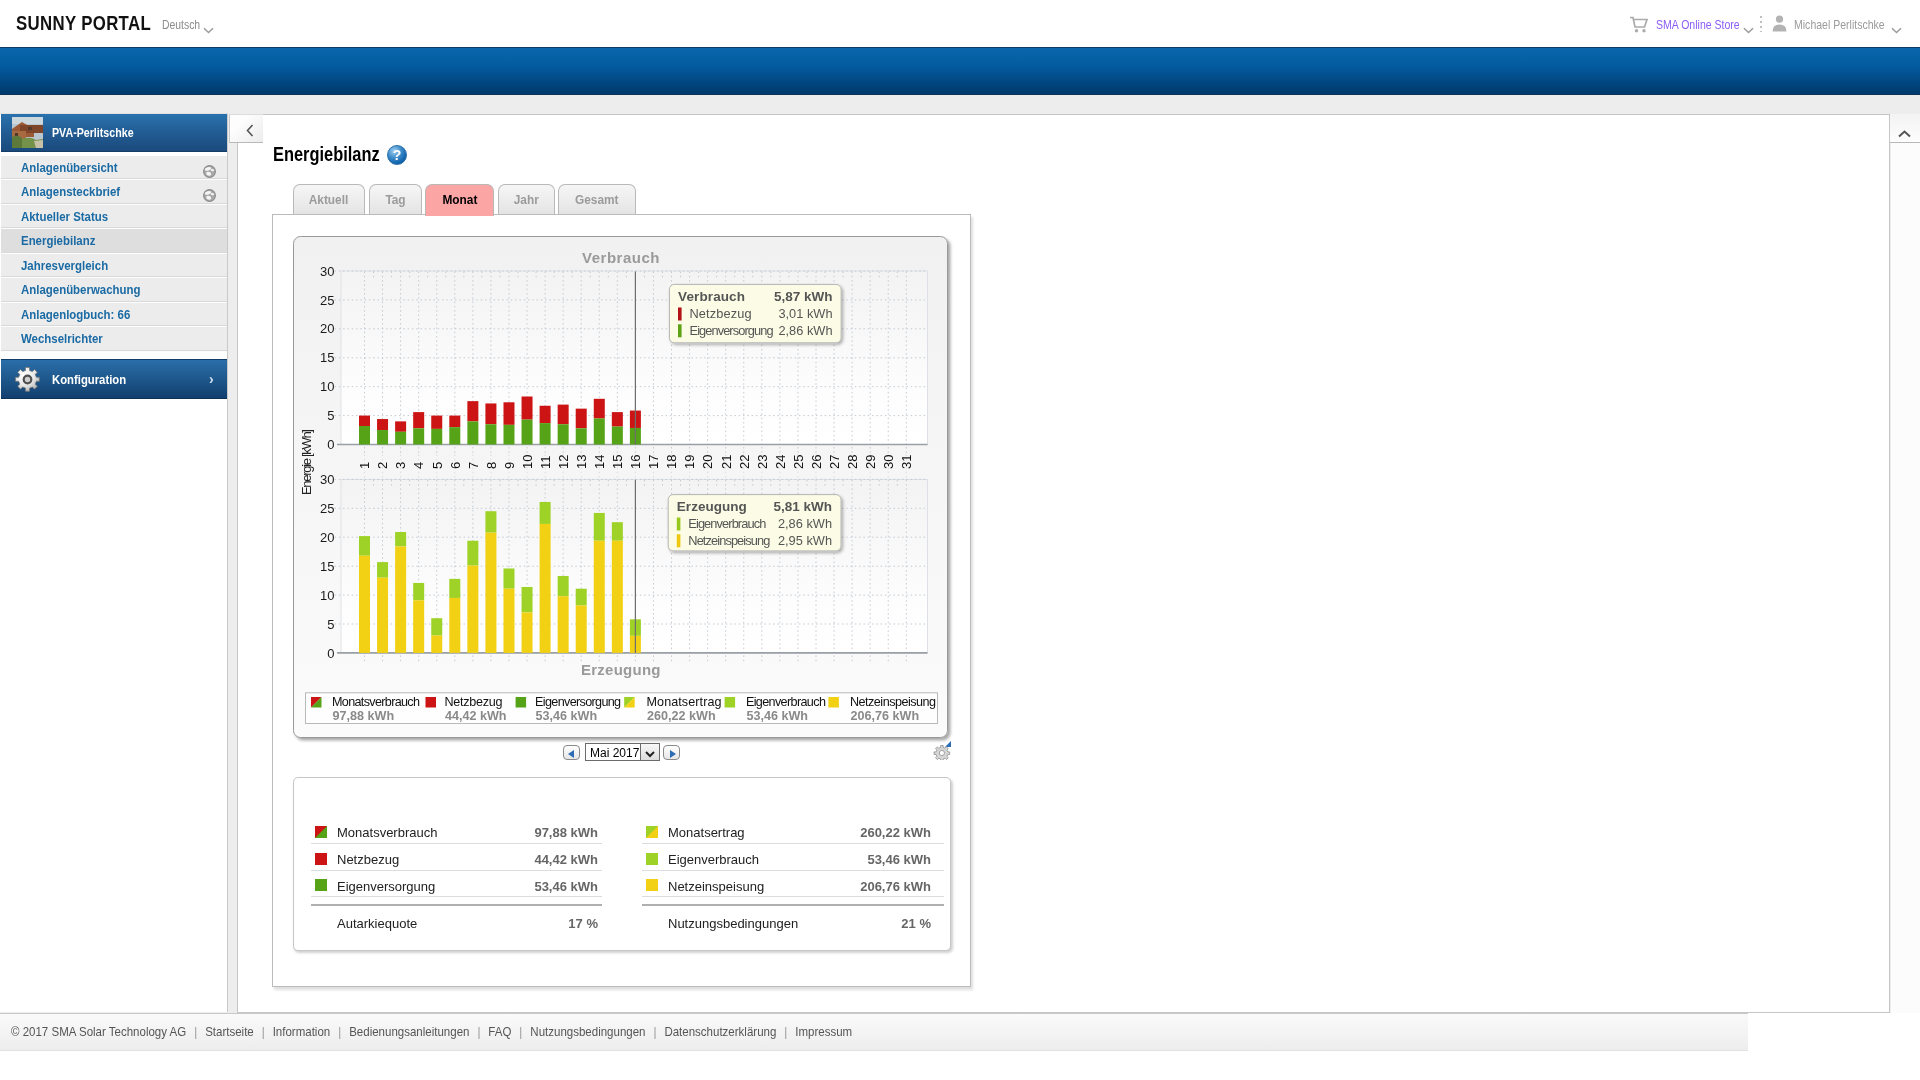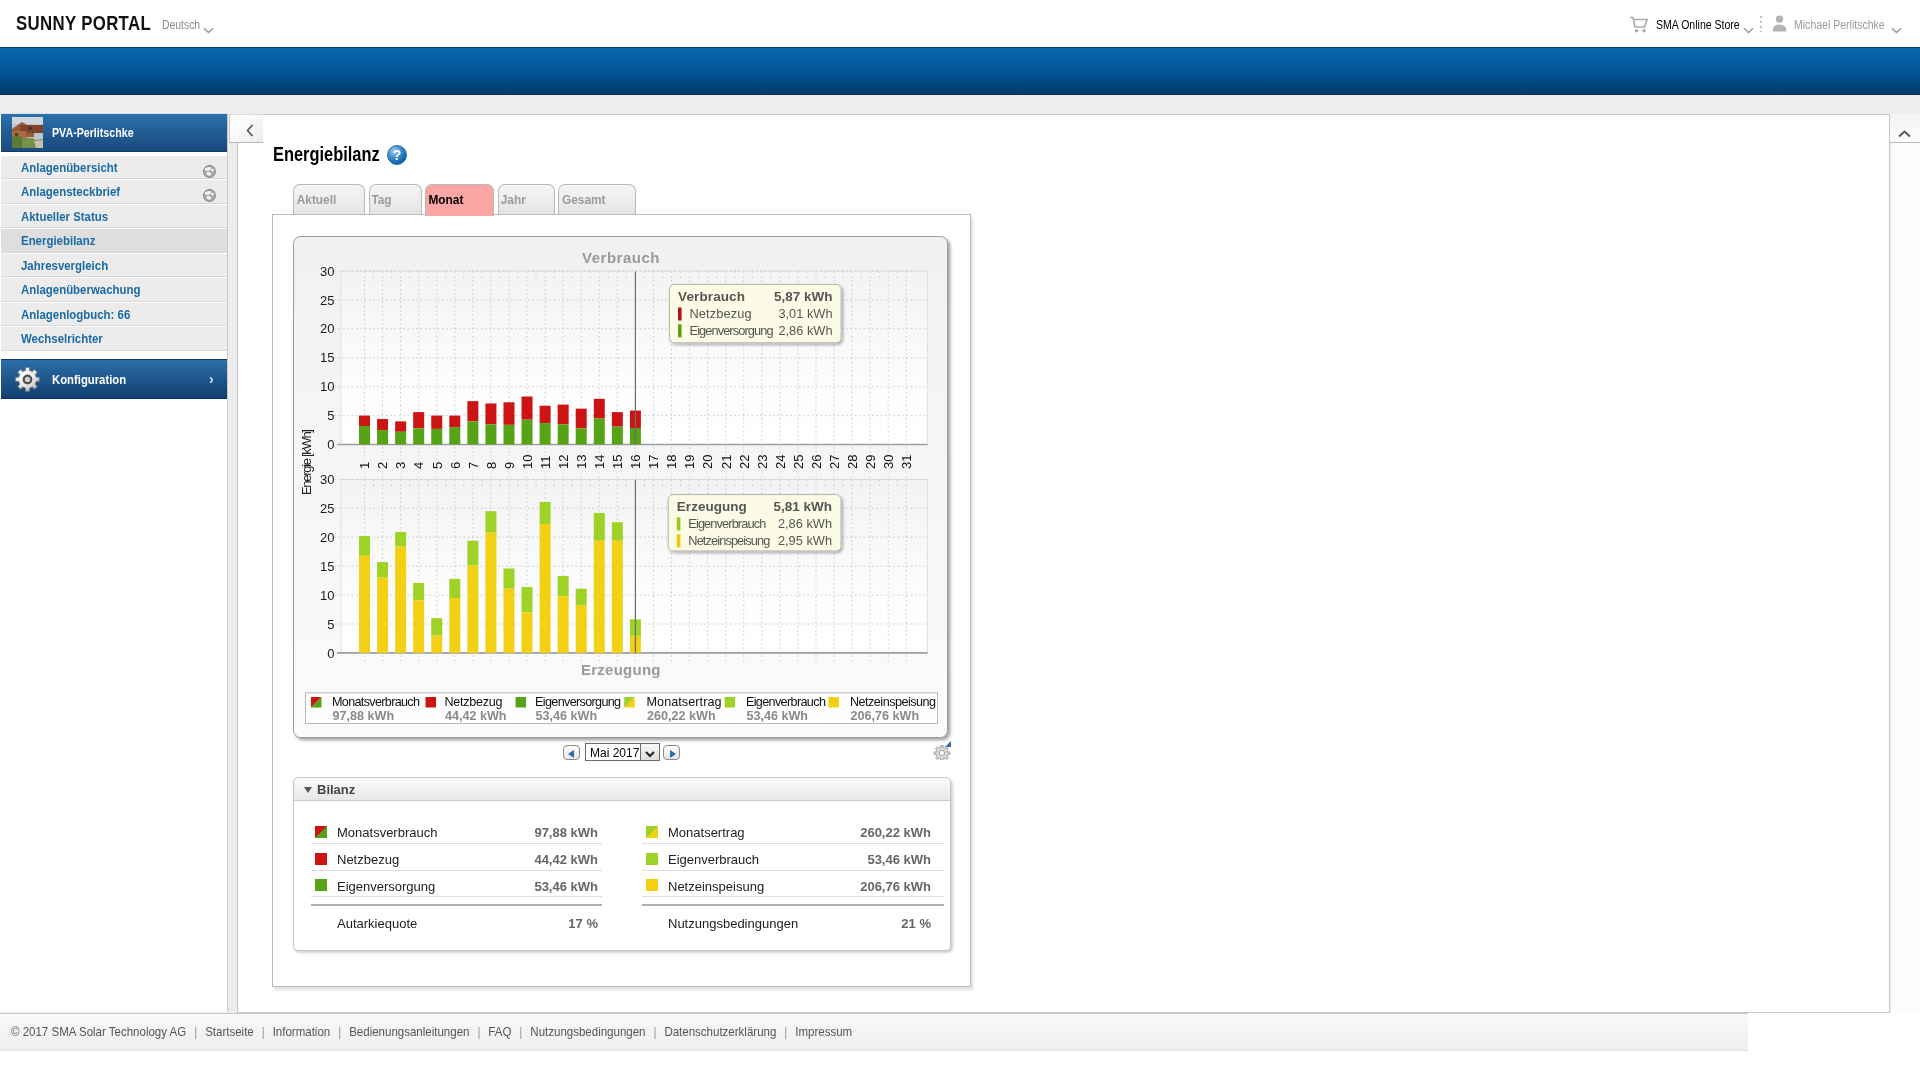--- a/index.html
+++ b/index.html
@@ -20,21 +20,21 @@
 #menu .mi .gl{position:absolute;right:11px;top:6px}
 #konfig{left:1px;top:359px;width:226px;height:40px;background:linear-gradient(180deg,#2a6ea9 0%,#1d5589 55%,#123e6f 100%);border-top:1px solid #0f3c6a;border-bottom:1px solid #0d3258}
 #konfig .t{position:absolute;left:51px;top:12px;font-size:13px;font-weight:bold;color:#fff}
 #konfig .gear{position:absolute;left:13px;top:6px}
 #konfig .ch{position:absolute;left:208px;top:12px;font-size:14px;color:#cfe0ef;font-weight:bold;line-height:14px}
 #main{left:237px;top:114px;width:1653px;height:899px;background:#fff;border:1px solid #c6c6c6}
 #btnL{left:229px;top:114px;width:34px;height:29px;background:linear-gradient(135deg,#fdfdfd 30%,#ececec 100%);border-left:1px solid #c9c9c9;border-bottom:1px solid #b9b9b9;border-top:1px solid #dcdcdc;z-index:4}
 #btnR{left:1890px;top:114px;width:30px;height:29px;background:linear-gradient(180deg,#f3f3f3,#fdfdfd);border-bottom:1px solid #b9b9b9;z-index:4}
 #h1{left:273px;top:142px;font-size:20.5px;font-weight:bold;color:#000}
 #help{left:387px;top:145px;width:20px;height:20px;border-radius:50%;background:radial-gradient(circle at 35% 28%,#9fd0f2 0%,#3e8cca 40%,#1266ae 70%,#0b5196 100%);border:1px solid #2a6da8;text-align:center;font-size:14px;font-weight:bold;color:#fff;line-height:19px}
-.tab{position:absolute;top:184px;height:30px;border:1px solid #b9b9b9;border-bottom:none;border-radius:7px 7px 0 0;background:linear-gradient(180deg,#f6f6f6,#e4e4e4);color:#9b9b9b;font-weight:bold;font-size:13.5px;line-height:29px;z-index:3}
+.tab{position:absolute;top:184px;height:30px;border:1px solid #b9b9b9;border-bottom:none;border-radius:7px 7px 0 0;background:linear-gradient(180deg,#f6f6f6,#e4e4e4);color:#9b9b9b;font-weight:bold;font-size:13.5px;text-align:center;line-height:29px;z-index:3}
 .tab.act{background:#fca5a5;color:#000;height:32px;z-index:5}
 .tab .in{display:inline-block;transform:scaleX(0.88);transform-origin:50% 50%}
 #inner{left:272px;top:214px;width:699px;height:773px;background:#fff;border:1px solid #bbb;box-shadow:2px 2.5px 2.5px rgba(0,0,0,0.13);z-index:1}
 #chart{left:293px;top:236px;z-index:2}
 .navbtn{position:absolute;width:17px;height:15px;border:1px solid #8a8a8a;border-radius:4px;background:linear-gradient(#fff,#e6e6e6);z-index:3}
 .navbtn .tri{position:absolute;top:3.5px;width:0;height:0;border-top:4px solid transparent;border-bottom:4px solid transparent}
 #sel{left:585px;top:743px;width:75px;height:18px;border:1px solid #6b6b6b;background:#fff;z-index:3}
 #sel .txt{position:absolute;left:4px;top:2px;font-size:12px;color:#000}
 #sel .dd{position:absolute;right:0;top:0;width:19px;height:16px;background:linear-gradient(#f8f8f8,#dcdcdc);border-left:1px solid #6b6b6b;text-align:center}
 #bilanz{left:293px;top:777px;width:658px;height:174px;background:#fff;border:1px solid #c6c6c6;border-radius:5px;box-shadow:1.5px 2px 2.5px rgba(0,0,0,0.18);z-index:2}
@@ -55,21 +55,21 @@
 <div id="logo" class="abs"><span class="sx" style="transform:scaleX(0.84)">SUNNY PORTAL</span></div>
 <div id="lang" class="abs"><span class="sx" style="transform:scaleX(0.8)">Deutsch</span></div>
 <div class="abs" style="left:203px;top:20px"><svg width="11" height="7" viewBox="0 0 11 7" fill="none" stroke="#9b9b9b" stroke-width="1.5">
       <path d="M1 1.2 L5.5 5.5 L10 1.2"></path>
     </svg></div>
 <div class="abs" style="left:1629px;top:15px"><svg width="21" height="19" viewBox="0 0 21 19" fill="none" stroke="#ababab">
       <path d="M1 2.5 h3 l2 9.5 h9.5 l2.5-7.5 H5" stroke-width="1.7"></path>
       <circle cx="7.5" cy="15.8" r="1.7" fill="#ababab" stroke="none"></circle>
       <circle cx="15" cy="15.8" r="1.7" fill="#ababab" stroke="none"></circle>
     </svg></div>
-<div class="abs" style="left:1656px;top:17px;font-size:13px;color:#000000"><span class="sx" style="transform:scaleX(0.81)">SMA Online Store</span></div>
+<div class="abs" style="left:1656px;top:17px;font-size:13px;color:#8b5cf6"><span class="sx" style="transform:scaleX(0.81)">SMA Online Store</span></div>
 <div class="abs" style="left:1743px;top:20px"><svg width="11" height="7" viewBox="0 0 11 7" fill="none" stroke="#9b9b9b" stroke-width="1.5">
       <path d="M1 1.2 L5.5 5.5 L10 1.2"></path>
     </svg></div>
 <div class="abs" style="left:1760px;top:16px;height:16px;width:2px;background:repeating-linear-gradient(180deg,#bfbfbf 0 2px,transparent 2px 5px)"></div>
 <div class="abs" style="left:1772px;top:15px"><svg width="15" height="17" viewBox="0 0 15 17" fill="#b3b3b3">
       <circle cx="7.5" cy="4.2" r="3.6"></circle>
       <path d="M0.5 16.5 Q0.5 9.5 7.5 9.5 Q14.5 9.5 14.5 16.5 Z"></path>
     </svg></div>
 <div class="abs" style="left:1794px;top:17px;font-size:13px;color:#9b9b9b"><span class="sx" style="transform:scaleX(0.81)">Michael Perlitschke</span></div>
 <div class="abs" style="left:1891px;top:20px"><svg width="11" height="7" viewBox="0 0 11 7" fill="none" stroke="#9b9b9b" stroke-width="1.5">
@@ -573,24 +573,20 @@
     <span class="tri" style="left:6px;border-left:6px solid #2a6db4"></span>
   </div>
 <div class="abs" style="left:933px;top:740px;z-index:3"><svg width="19" height="20" viewBox="0 0 19 20">
       <path d="M12 7 L18 1 L18 7 Z" fill="#2a6db4"></path>
       <g fill="#d6d6d6" stroke="#989898" stroke-width="0.9">
         <path d="M7.6 5.5 h2.6 v2 l1.8 0.7 1.4-1.4 1.9 1.9 -1.4 1.4 0.8 1.8 h2 v2.6 h-2 l-0.8 1.8 1.4 1.4 -1.9 1.9 -1.4-1.4 -1.8 0.8 v2 H7.6 v-2 l-1.8-0.8 -1.4 1.4 -1.9-1.9 1.4-1.4 -0.8-1.8 h-2 v-2.6 h2 l0.8-1.8 -1.4-1.4 1.9-1.9 1.4 1.4 1.8-0.7 z"></path>
         <circle cx="8.9" cy="13" r="2.6" fill="#fff"></circle>
       </g>
     </svg></div>
 <div id="bilanz" class="abs">
-    <div id="bzhead">
-      <span class="tri"></span>
-      <span class="t">Bilanz</span>
-    </div>
     <span class="sw" style="left:21px;top:47.5px;background:linear-gradient(to bottom right,#cc1414 49.5%,#56a318 50.5%)"></span>
     <span class="bl" style="left:43px;top:47.0px">Monatsverbrauch</span>
     <span class="bv" style="right:352px;top:47.0px;width:120px">97,88 kWh</span>
     <span class="sw" style="left:21px;top:74.5px;background:#cc1414"></span>
     <span class="bl" style="left:43px;top:74.0px">Netzbezug</span>
     <span class="bv" style="right:352px;top:74.0px;width:120px">44,42 kWh</span>
     <span class="sw" style="left:21px;top:101px;background:#56a318"></span>
     <span class="bl" style="left:43px;top:100.5px">Eigenversorgung</span>
     <span class="bv" style="right:352px;top:100.5px;width:120px">53,46 kWh</span>
     <span class="sw" style="left:352px;top:47.5px;background:linear-gradient(to bottom right,#9ed227 49.5%,#f2d114 50.5%)"></span>

